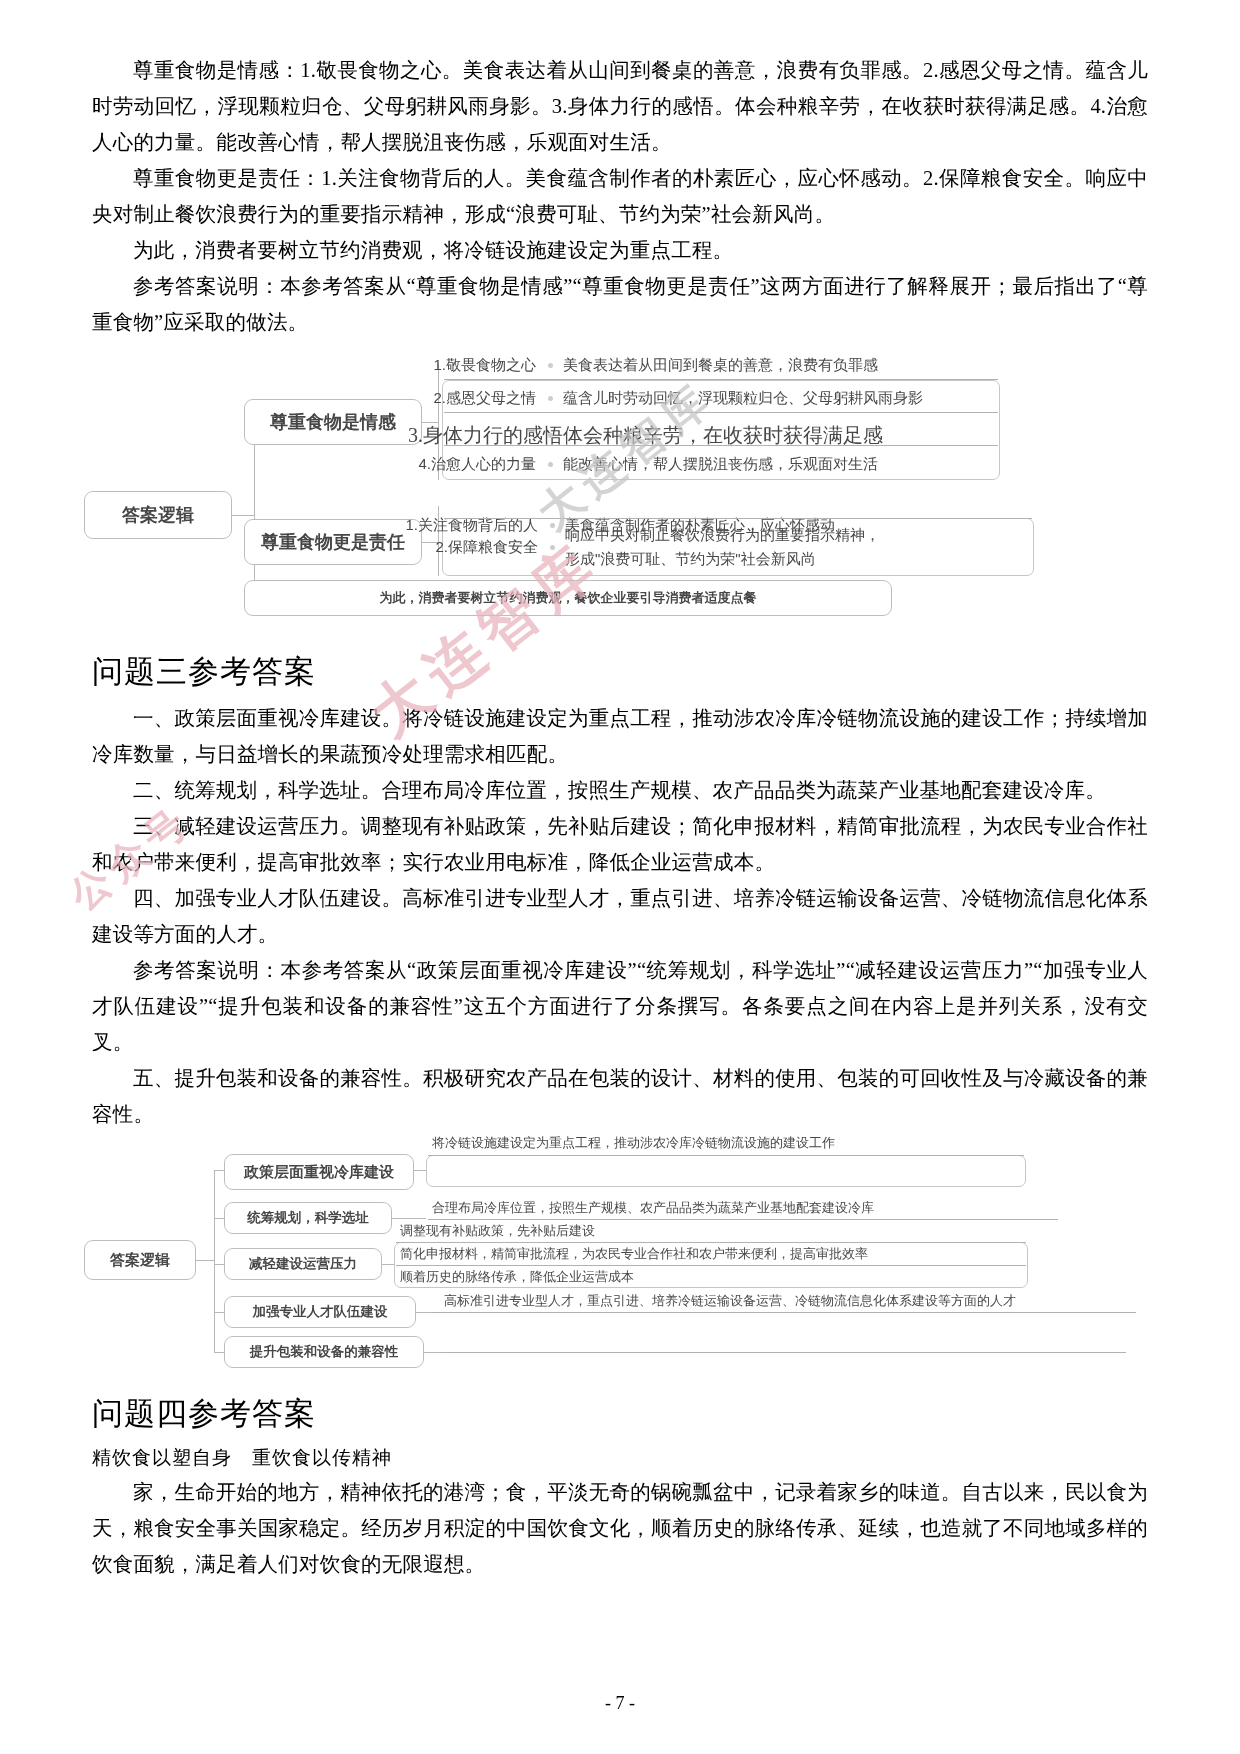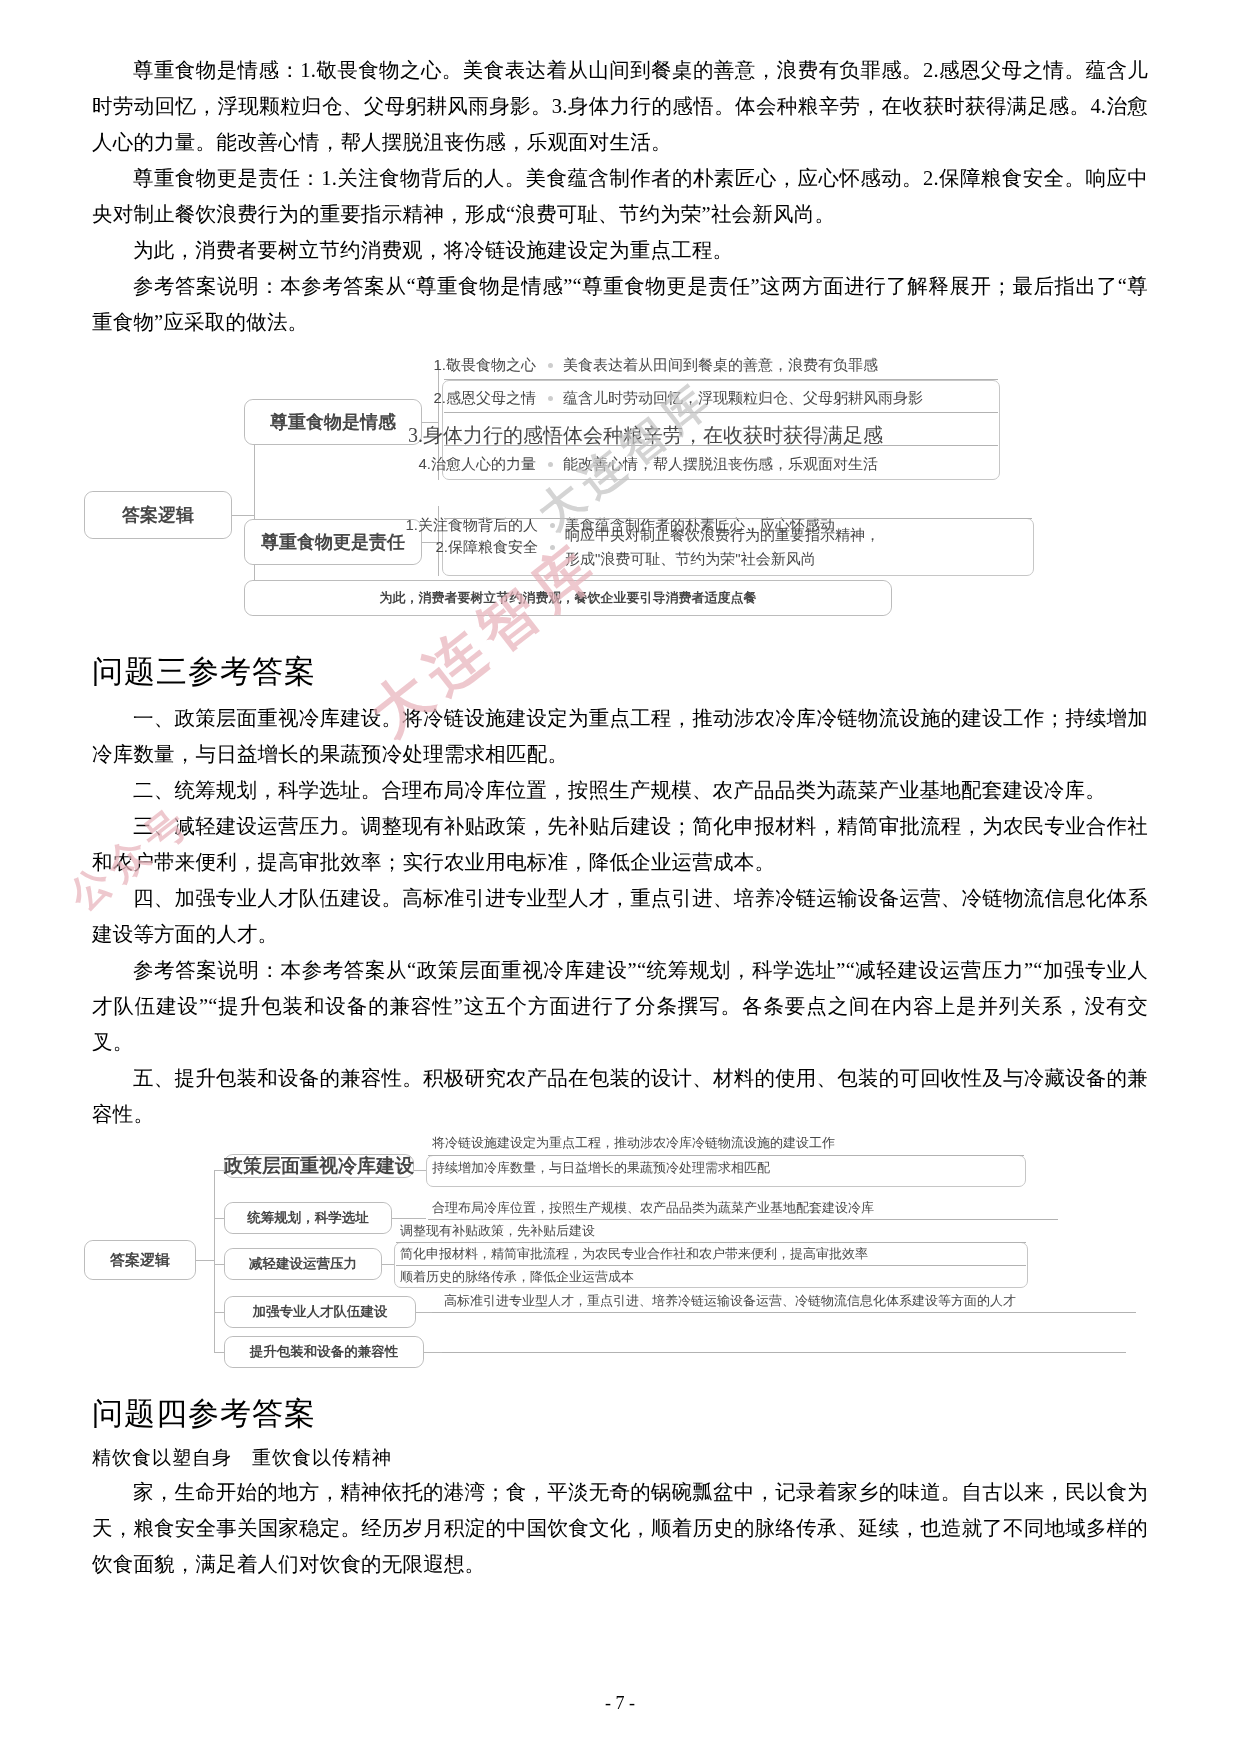--- a/index.html
+++ b/index.html
@@ -191,32 +191,29 @@
 
   <div class="map" style="height:230px;margin-top:8px;">
 
     <div class="node" style="left:-8px; top:100px; width:112px; height:40px; font-size:15px;">
       <span>答案逻辑</span>
     </div>
     <div class="ln h" style="left:104px; top:120px; width:18px;"></div>
     <div class="ln v" style="left:122px; top:30px; height:182px;"></div>
 
     <div class="ln h" style="left:122px; top:30px; width:14px;"></div>
-    <div class="node" style="left:132px; top:14px; width:190px; height:24px; font-size:19px;">
+    <div class="node" style="left:132px; top:14px; width:190px; height:36px; font-size:15px;">
       <span>政策层面重视冷库建设</span>
     </div>
     <div class="ln h" style="left:322px; top:30px; width:12px;"></div>
     <div class="grpbox" style="left:334px; top:15px; width:600px; height:32px;"></div>
     <div class="leafbox" style="left:340px; top:-8px; width:640px; height:22px; font-size:13px;">
       <span>将冷链设施建设定为重点工程，推动涉农冷库冷链物流设施的建设工作</span>
     </div>
     <div class="ubar" style="left:336px; top:15px; width:596px;"></div>
-    <div class="leafbox" style="left:340px; top:17px; width:640px; height:22px; font-size:13px;">
-      <span>持续增加冷库数量，与日益增长的果蔬预冷处理需求相匹配</span>
-    </div>
 
     <div class="ln h" style="left:122px; top:78px; width:14px;"></div>
     <div class="node" style="left:132px; top:62px; width:168px; height:32px; font-size:13.5px;">
       <span>统筹规划，科学选址</span>
     </div>
     <div class="ln h" style="left:300px; top:78px; width:34px;"></div>
     <div class="leafbox" style="left:340px; top:57px; width:660px; height:22px; font-size:13px;">
       <span>合理布局冷库位置，按照生产规模、农产品品类为蔬菜产业基地配套建设冷库</span>
     </div>
     <div class="ubar" style="left:336px; top:79px; width:630px;"></div>

